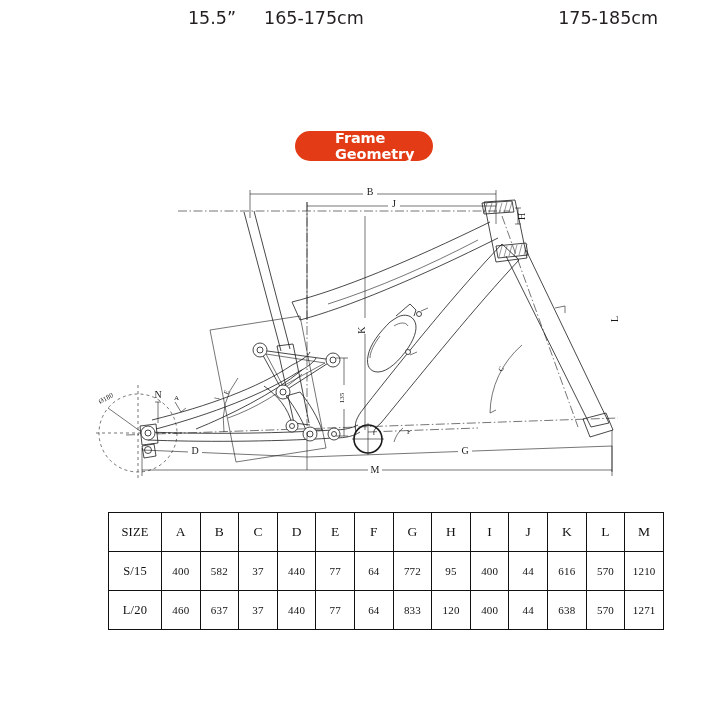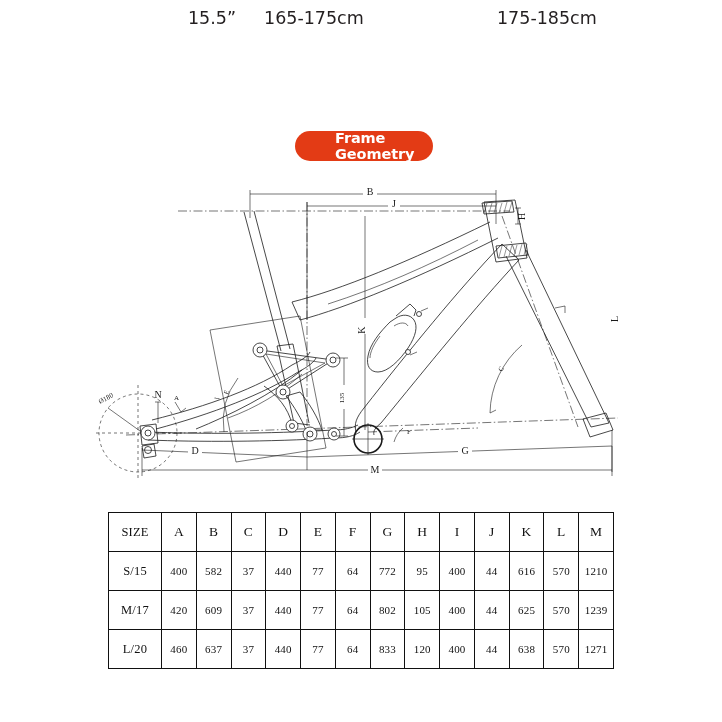--- a/index.html
+++ b/index.html
@@ -40,21 +40,21 @@
     text-align: right;
     padding-right: 22px !important;
   }
   .sh-col-a {
     width: 170px;
     text-align: left;
     padding-left: 6px !important;
   }
   .sh-col-b {
     width: 230px;
-    text-align: center;
+    text-align: right;
     padding-left: 6px !important;
   }
 
   
   #frame-geometry-badge {
     position: absolute;
     left: 295px;
     top: 131px;
     width: 138px;
     height: 30px;
@@ -89,21 +89,21 @@
 
   
   #geometry-table-wrap {
     position: absolute;
     left: 108px;
     top: 512px;
     width: 506px;
   }
   #geometry-table {
     border-collapse: collapse;
-    width: 506px;
+    width: 556px;
     table-layout: fixed;
     font-family: "Liberation Serif", serif;
   }
   #geometry-table td {
     border: 1px solid #111111;
     text-align: center;
     vertical-align: middle;
     height: 36px;
     font-size: 11px;
     color: #111111;
@@ -423,36 +423,20 @@
         <td>64</td>
         <td>772</td>
         <td>95</td>
         <td>400</td>
         <td>44</td>
         <td>616</td>
         <td>570</td>
         <td>1210</td>
       </tr>
       <tr>
-        <td>M/17</td>
-        <td>420</td>
-        <td>609</td>
-        <td>37</td>
-        <td>440</td>
-        <td>77</td>
-        <td>64</td>
-        <td>802</td>
-        <td>105</td>
-        <td>400</td>
-        <td>44</td>
-        <td>625</td>
-        <td>570</td>
-        <td>1239</td>
-      </tr>
-      <tr>
         <td>L/20</td>
         <td>460</td>
         <td>637</td>
         <td>37</td>
         <td>440</td>
         <td>77</td>
         <td>64</td>
         <td>833</td>
         <td>120</td>
         <td>400</td>

